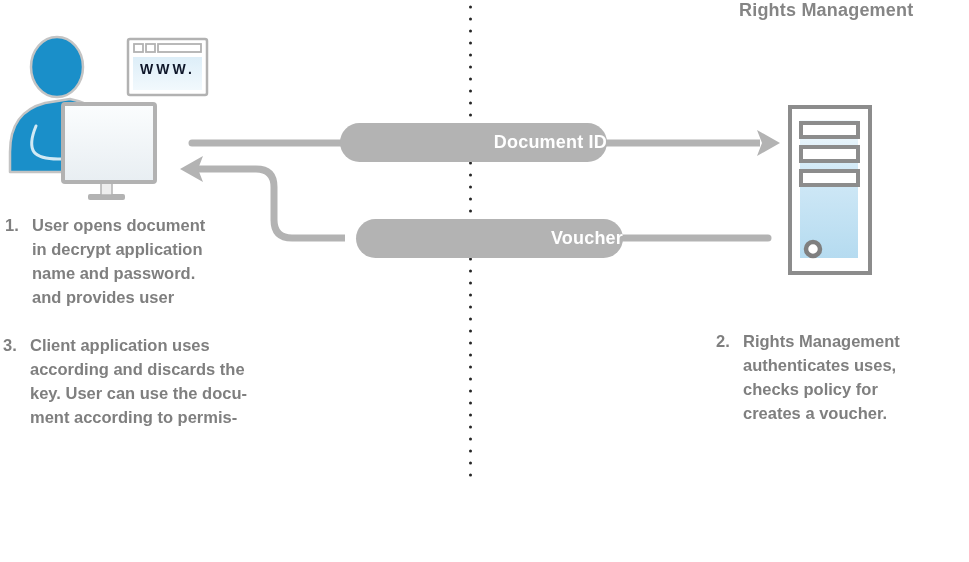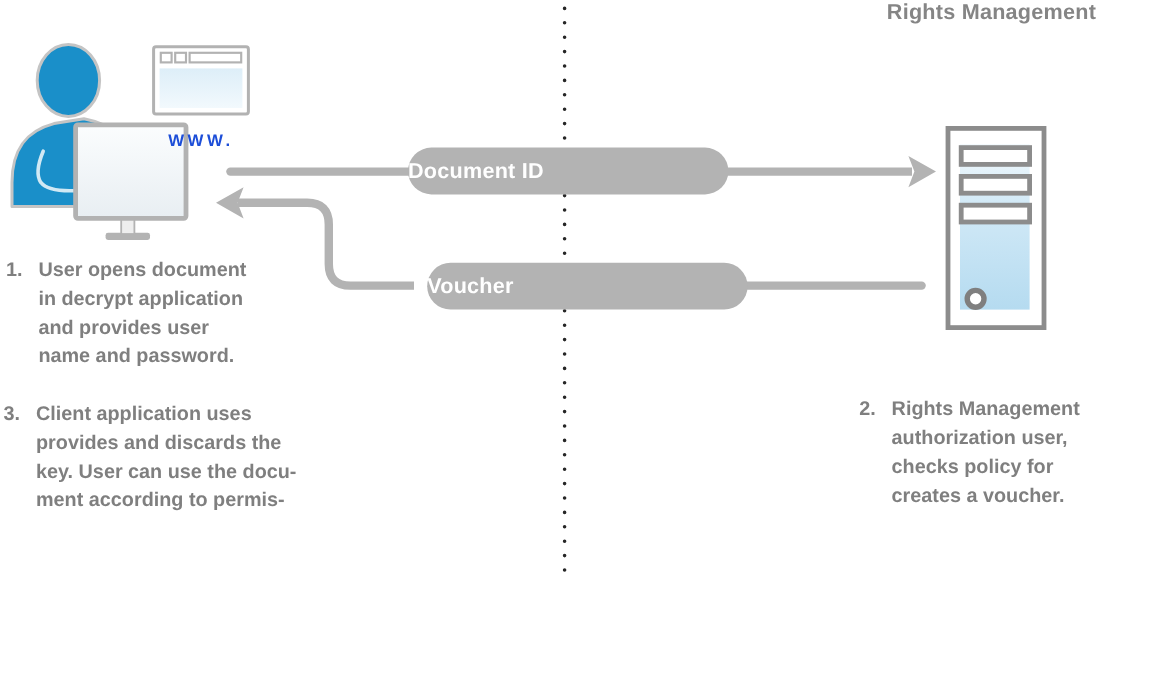--- a/index.html
+++ b/index.html
@@ -9,25 +9,25 @@
     font-family:"Liberation Sans", sans-serif;
   }
   .title {
     position:absolute; left:739px; top:0px;
     font-size:18px; font-weight:700; color:#858585; letter-spacing:0.2px;
     white-space:nowrap;
   }
   .www {
     position:absolute; left:132px; top:61px; width:71px;
     text-align:center; font-size:14px; font-weight:700;
-    color:#1d4ed8; letter-spacing:3px; white-space:nowrap;margin-top:48px;
+    color:#0f172a; letter-spacing:3px; white-space:nowrap;
   }
   .pill {
     position:absolute; width:267px; height:39px; line-height:39px;
-    background:#b3b3b3; border-radius:20px; text-align:left;
+    background:#b3b3b3; border-radius:20px; text-align:right;
     color:#ffffff; font-weight:700; font-size:18px; letter-spacing:0.2px;
   }
   .pill-doc { left:340px; top:123px; }
   .pill-voucher { left:356px; top:219px; }
   .step {
     position:absolute; display:flex; color:#7f7f7f;
     font-size:16.5px; font-weight:700; line-height:24px;
   }
   .step .num { width:27px; flex:0 0 27px; }
   .step .lines span { display:block; white-space:nowrap; }
@@ -107,38 +107,38 @@
   <div class="www">WWW.</div>
 
   <div class="pill pill-doc">Document ID</div>
   <div class="pill pill-voucher">Voucher</div>
 
   <div class="step step1">
     <span class="num">1.</span>
     <span class="lines">
       <span>User opens document</span>
       <span>in decrypt application</span>
+      <span>name and password.</span>
       <span>and provides user</span>
-      <span>name and password.</span>
     </span>
   </div>
 
   <div class="step step2">
     <span class="num">2.</span>
     <span class="lines">
       <span>Rights Management</span>
-      <span>authorization user,</span>
+      <span>authenticates uses,</span>
       <span>checks policy for</span>
       <span>creates a voucher.</span>
     </span>
   </div>
 
   <div class="step step3">
     <span class="num">3.</span>
     <span class="lines">
       <span>Client application uses</span>
-      <span>provides and discards the</span>
+      <span>according and discards the</span>
       <span>key. User can use the docu-</span>
       <span>ment according to permis-</span>
     </span>
   </div>
 
 </div>
 
 </body></html>

